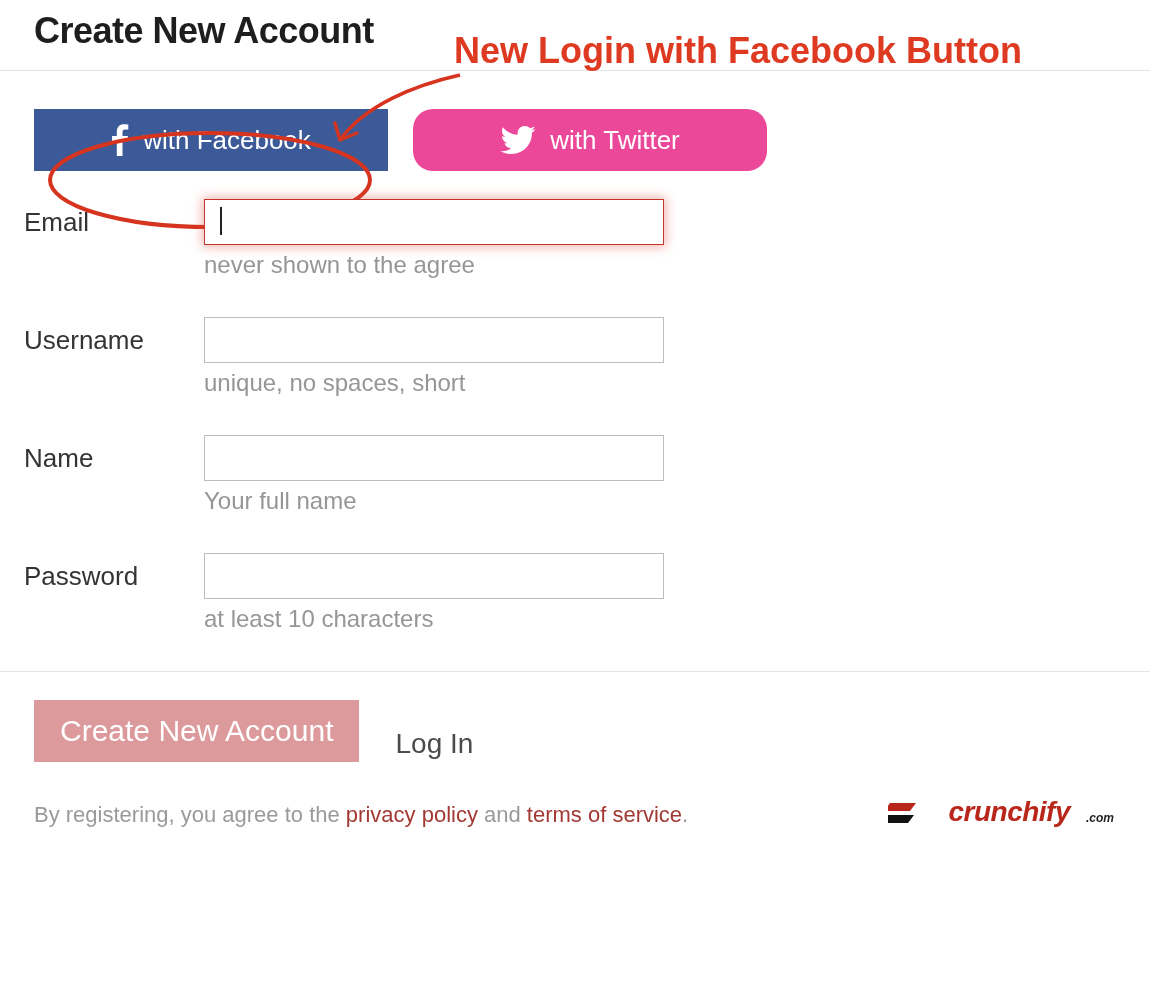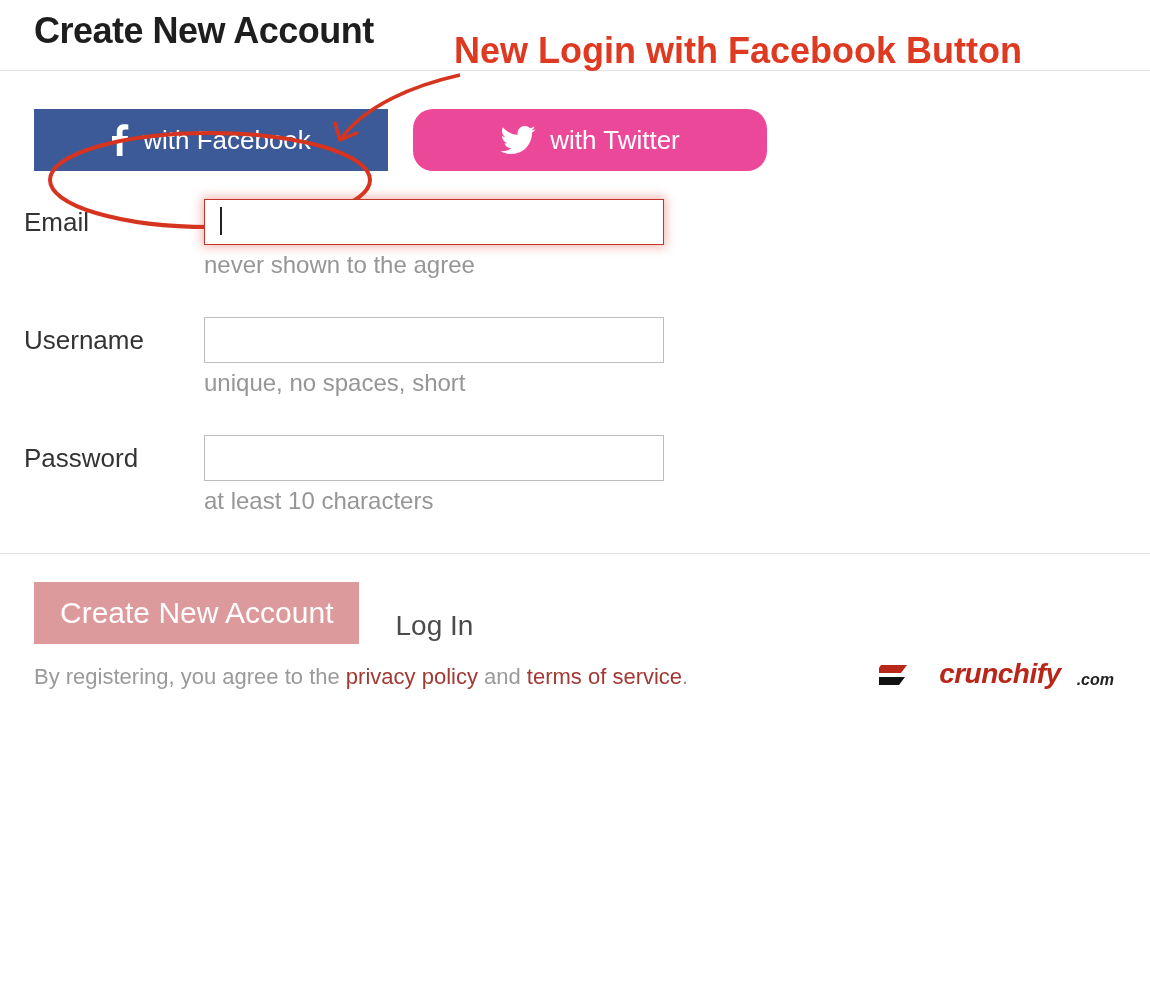--- a/index.html
+++ b/index.html
@@ -140,21 +140,21 @@
   }
   .login-link {
     font-size:28px;
     color:#4b4b4b;
     cursor:pointer;
     margin-top:26px;
   }
   .legal {
     font-size:22px;
     color:#9a9a9a;
-    margin-top:20px;
+    margin-top:40px;
   }
   .legal-link { color:#a23a33; cursor:pointer; }
 
   
   .brand {
     position:absolute;
     right:36px;
     bottom:30px;
     display:flex;
     align-items:center;
@@ -163,21 +163,21 @@
   .brand-word {
     font-family: "Arial Black", Arial, sans-serif;
     color:#b9261a;
     font-weight:900;
     font-size:28px;
     font-style:italic;
     letter-spacing:-0.5px;
   }
   .brand-suffix {
     color:#222;
-    font-size:16px;
+    font-size:12px;
     font-style:italic;
     font-weight:700;
     position:relative;
     top:6px;
   }
 </style>
 </head>
 <body>
 
 <div class="page">
@@ -225,20 +225,27 @@
     </div>
 
     <div class="form-row">
       <div class="form-label">Username</div>
       <div class="field-col">
         <input type="text" class="text-input" value="" style="">
         <div class="hint">unique, no spaces, short</div>
       </div>
     </div>
 
+    <div class="form-row">
+      <div class="form-label">Name</div>
+      <div class="field-col">
+        <input type="text" class="text-input" value="" style="">
+        <div class="hint">Your full name</div>
+      </div>
+    </div>
 
     <div class="form-row">
       <div class="form-label">Password</div>
       <div class="field-col">
         <input type="password" class="text-input" value="" style="">
         <div class="hint">at least 10 characters</div>
       </div>
     </div>
 
   </div>

